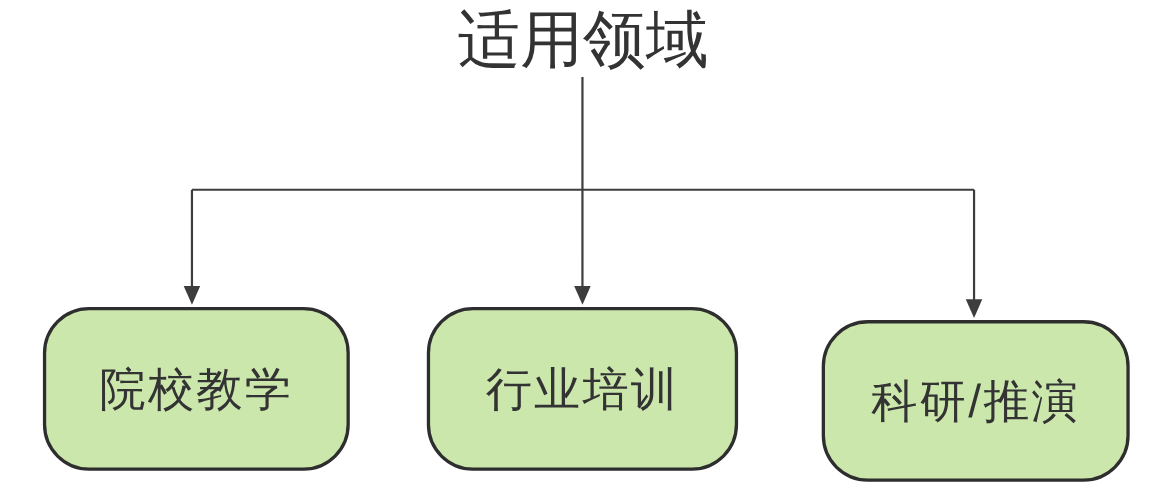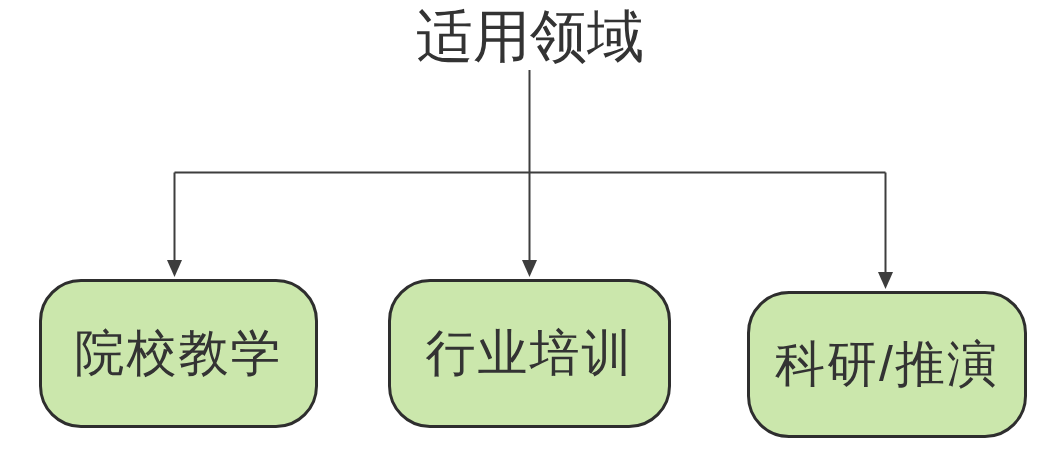--- a/index.html
+++ b/index.html
@@ -45,21 +45,21 @@
 
   .node {
     position: absolute;
     display: flex;
     align-items: center;
     justify-content: center;
     background: var(--node-fill);
     border: 3px solid var(--node-border);
     border-radius: 42px;
     color: var(--text);
-    font-size: 50px;
+    font-size: 42px;
     letter-spacing: 2px;
     white-space: nowrap;
   }
   .node-1 { left: 39px;  top: 279px; width: 279px; height: 149px; }
   .node-2 { left: 388px; top: 279px; width: 283px; height: 149px; font-family: Liberation Serif, serif; }
   .node-3 { left: 747px; top: 291px; width: 280px; height: 147px; text-align: center; }
 </style>
 </head>
 <body>
 

